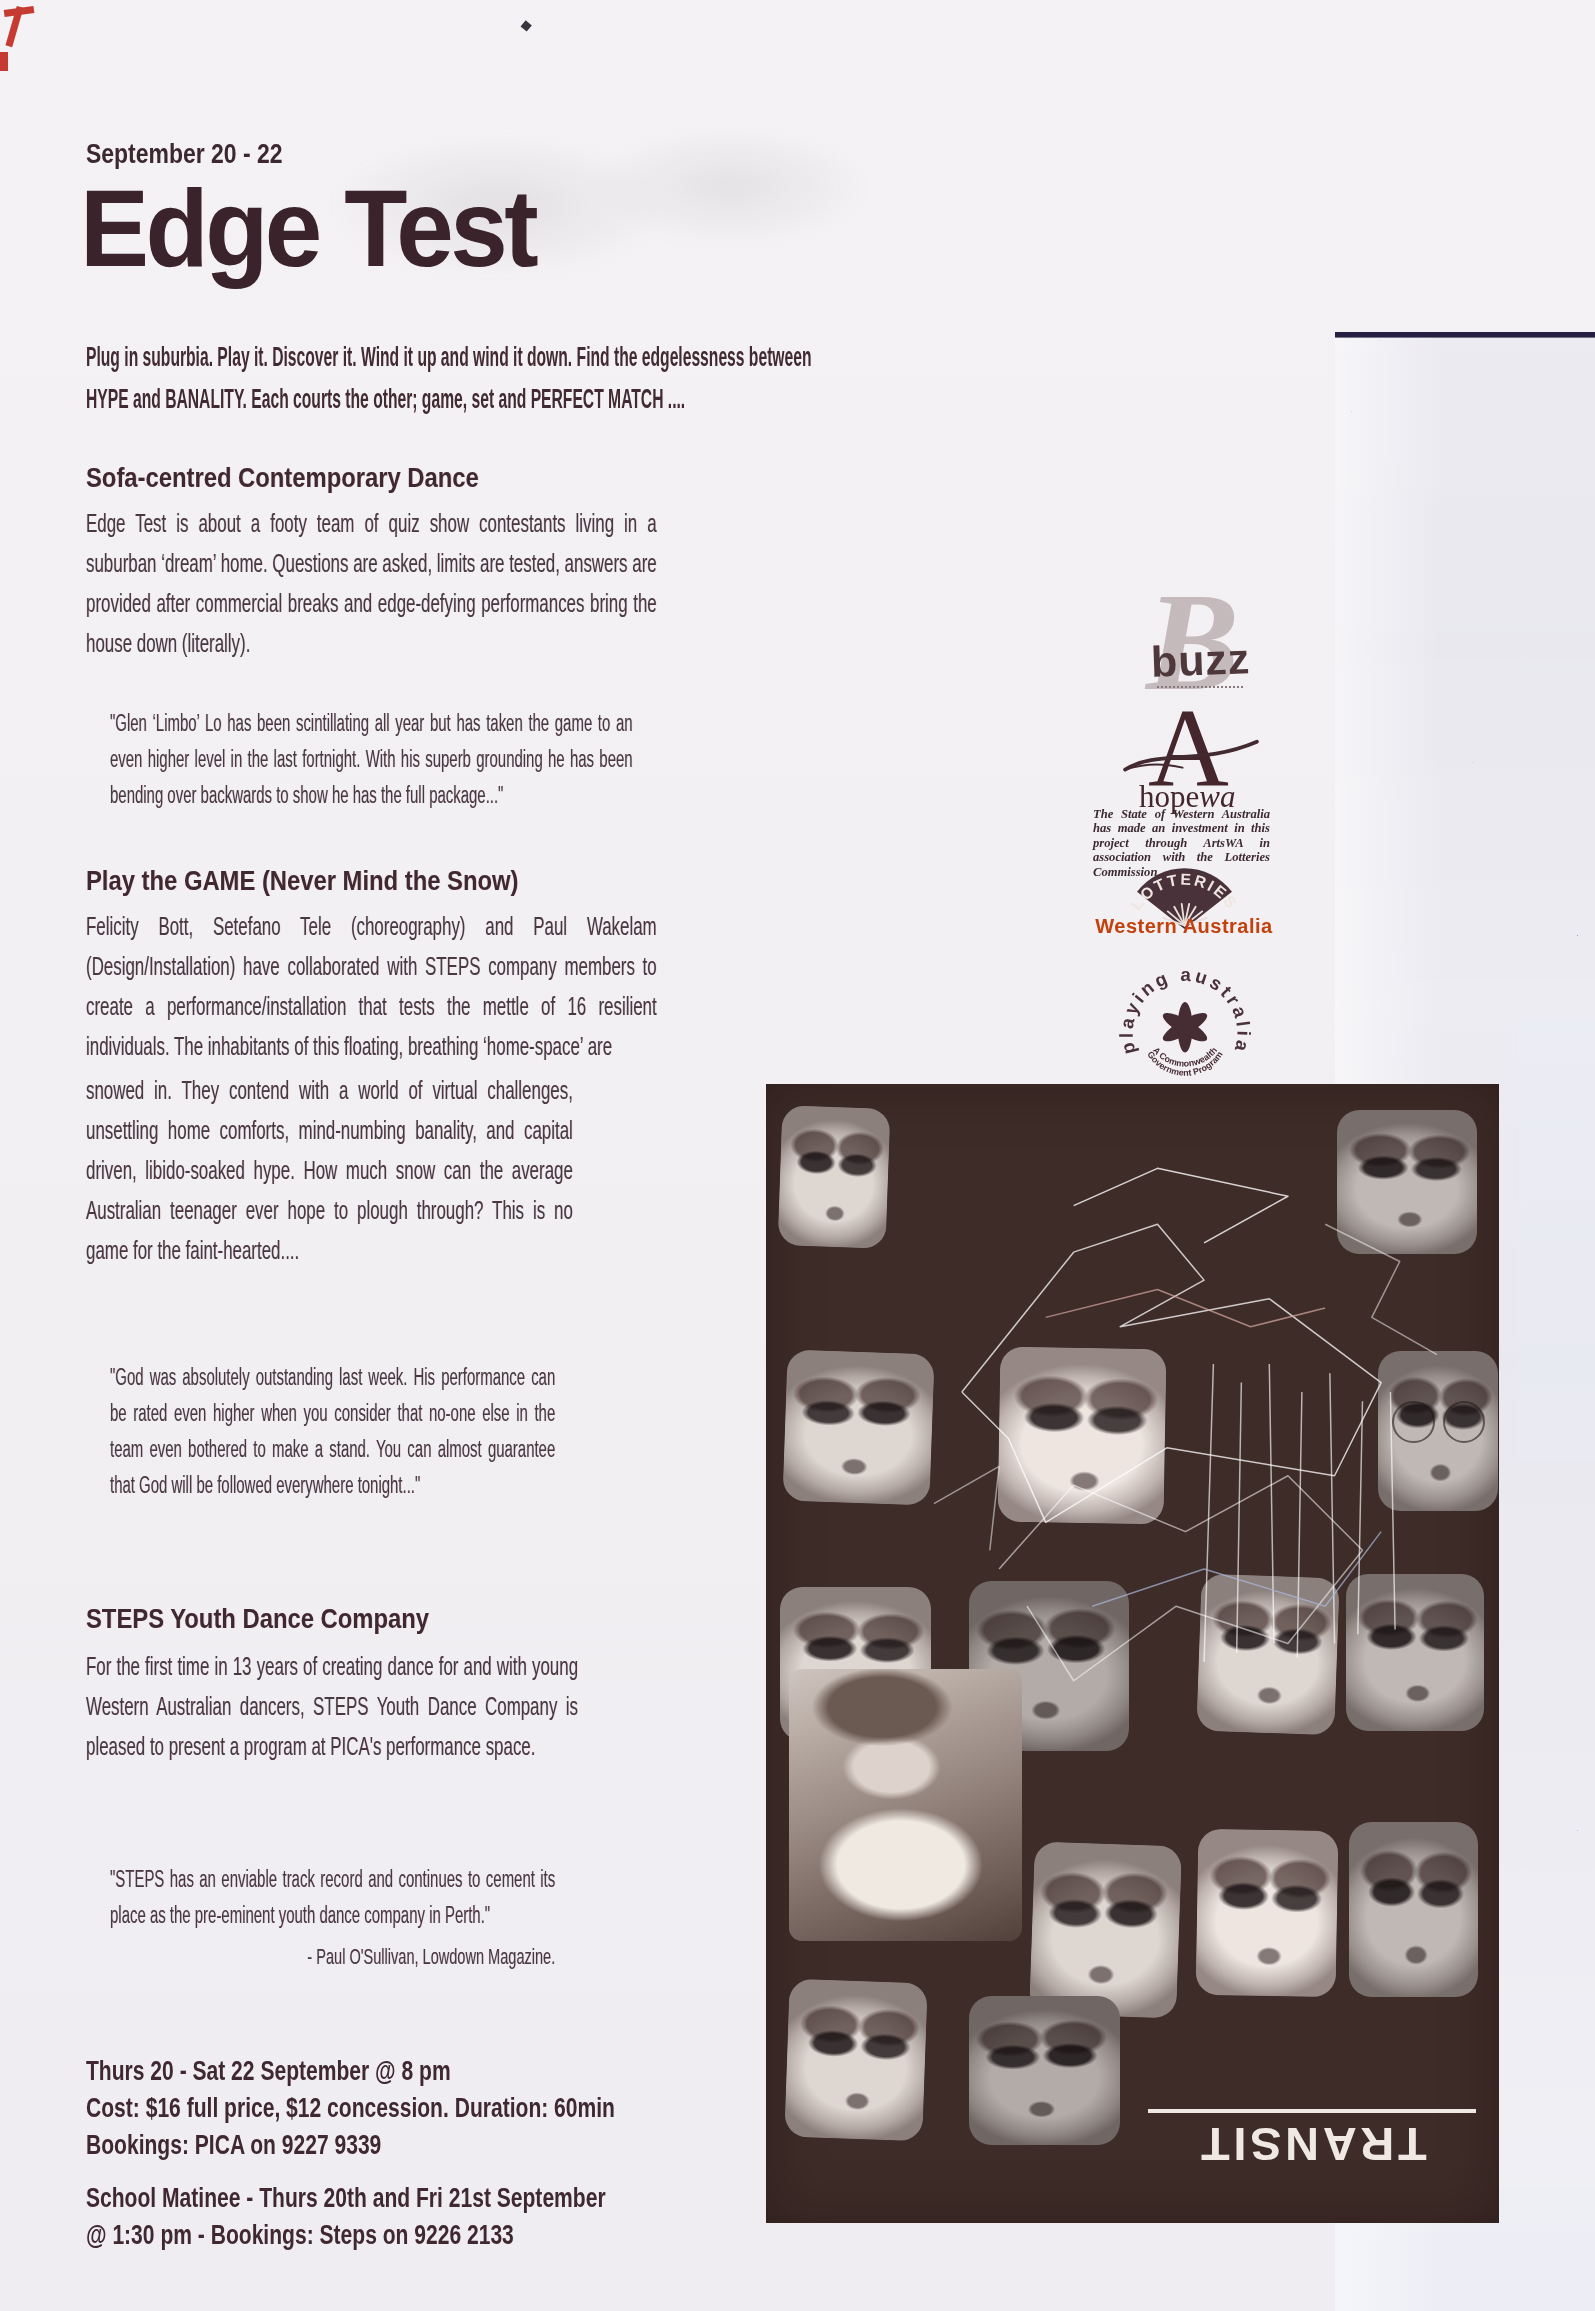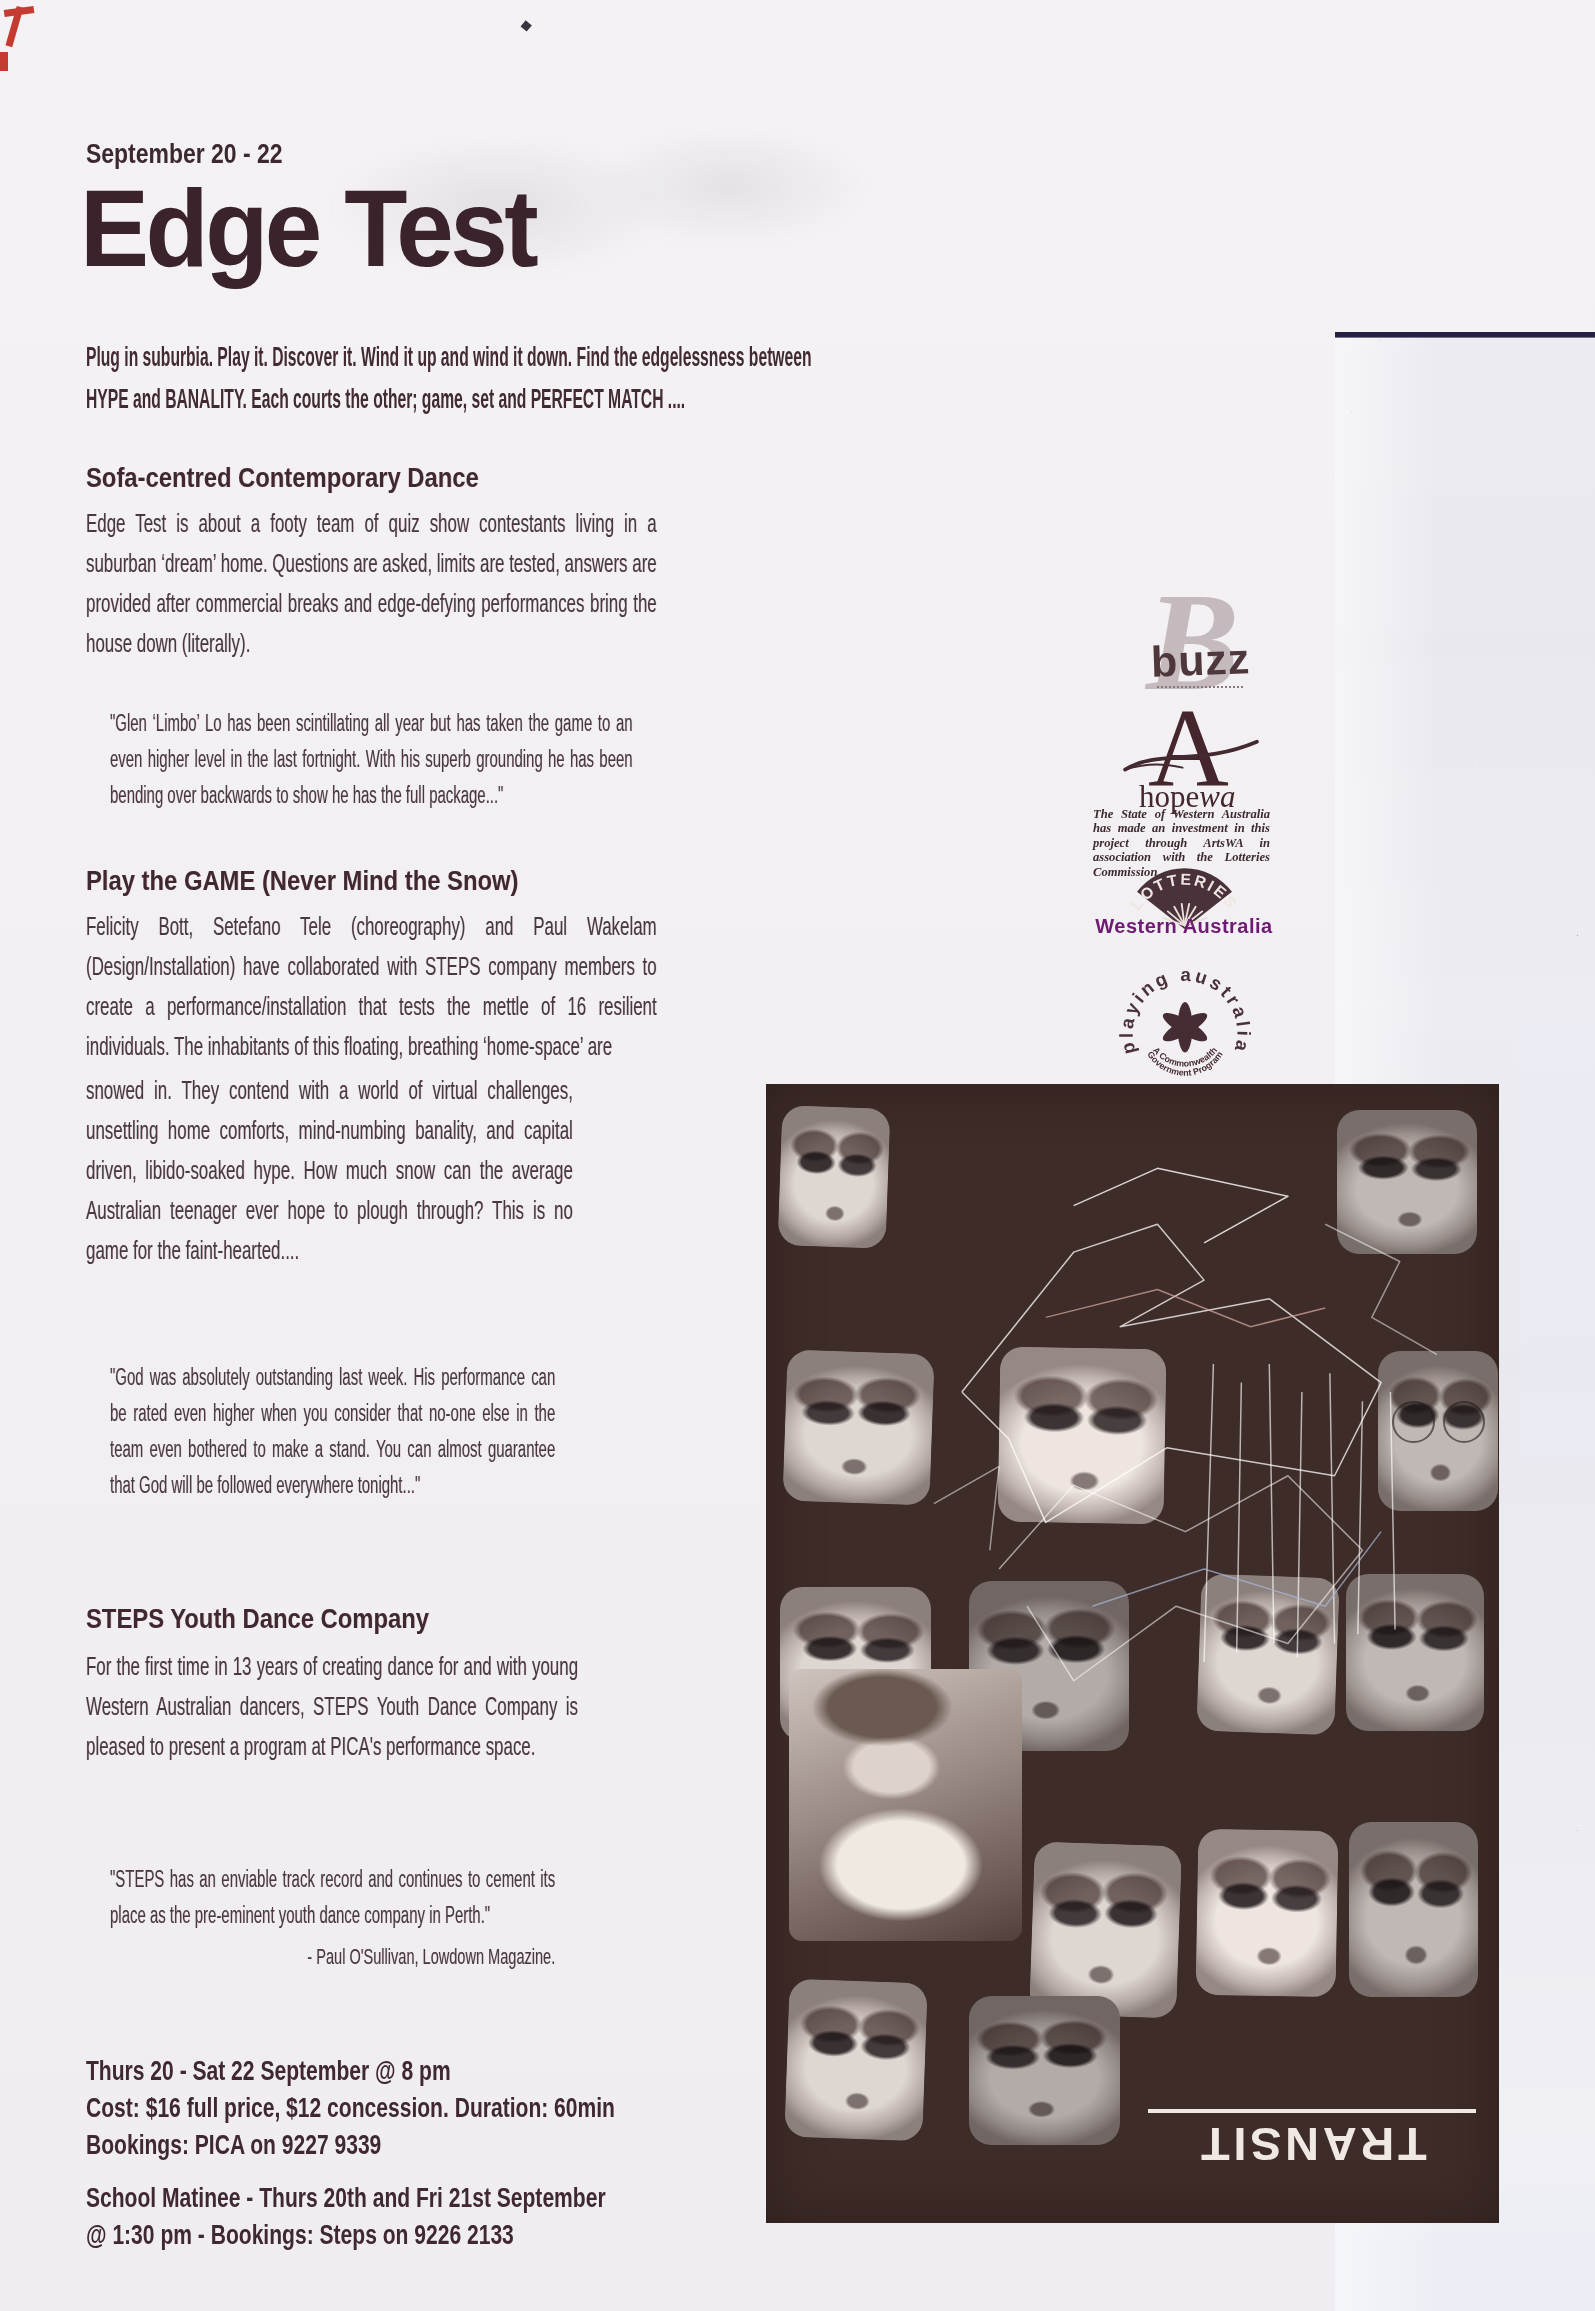--- a/index.html
+++ b/index.html
@@ -53,21 +53,21 @@
   .buzz-dots{position:absolute;left:43px;top:108px;width:86px;border-bottom:2.8px dotted #8a797c;}
   .artswa-a{left:1148px;top:692px;font-family:"Liberation Serif",serif;font-size:112px;
     line-height:112px;color:#44262c;}
   .artswa-name{left:1139px;top:779px;font-family:"Liberation Serif",serif;font-size:31px;color:#44262c;}
   .artswa-name .it{font-style:italic;margin-top:40px;}
   .artswa-cap{left:1093px;top:807px;width:177px;font-family:"Liberation Serif",serif;
     font-style:italic;font-weight:bold;font-size:12.6px;line-height:14.4px;
     text-align:justify;color:#3c2a30;}
   .lotteries{left:1124px;top:860px;}
   .wa-region{left:1089px;top:915px;width:190px;text-align:center;font-size:20px;
-    font-weight:bold;letter-spacing:0.5px;color:#701a75;}
+    font-weight:bold;letter-spacing:0.5px;color:#c2410c;}
   .playing{left:1115px;top:960px;}
   
   .montage{left:766px;top:1084px;width:733px;height:1139px;background:#3e2c28;
     box-shadow:inset 0 0 56px rgba(20,10,10,.35);}
   .face{position:absolute;border-radius:22.4px;
     background:
       radial-gradient(ellipse 26% 12% at 33% 40%,rgba(28,20,22,.85) 0 52%,rgba(28,20,22,0) 70%),
       radial-gradient(ellipse 26% 12% at 71% 41%,rgba(28,20,22,.8) 0 52%,rgba(28,20,22,0) 70%),
       radial-gradient(ellipse 30% 16% at 31% 28%,rgba(66,48,45,.7) 0 58%,transparent 75%),
       radial-gradient(ellipse 30% 16% at 73% 29%,rgba(66,48,45,.7) 0 58%,transparent 75%),

